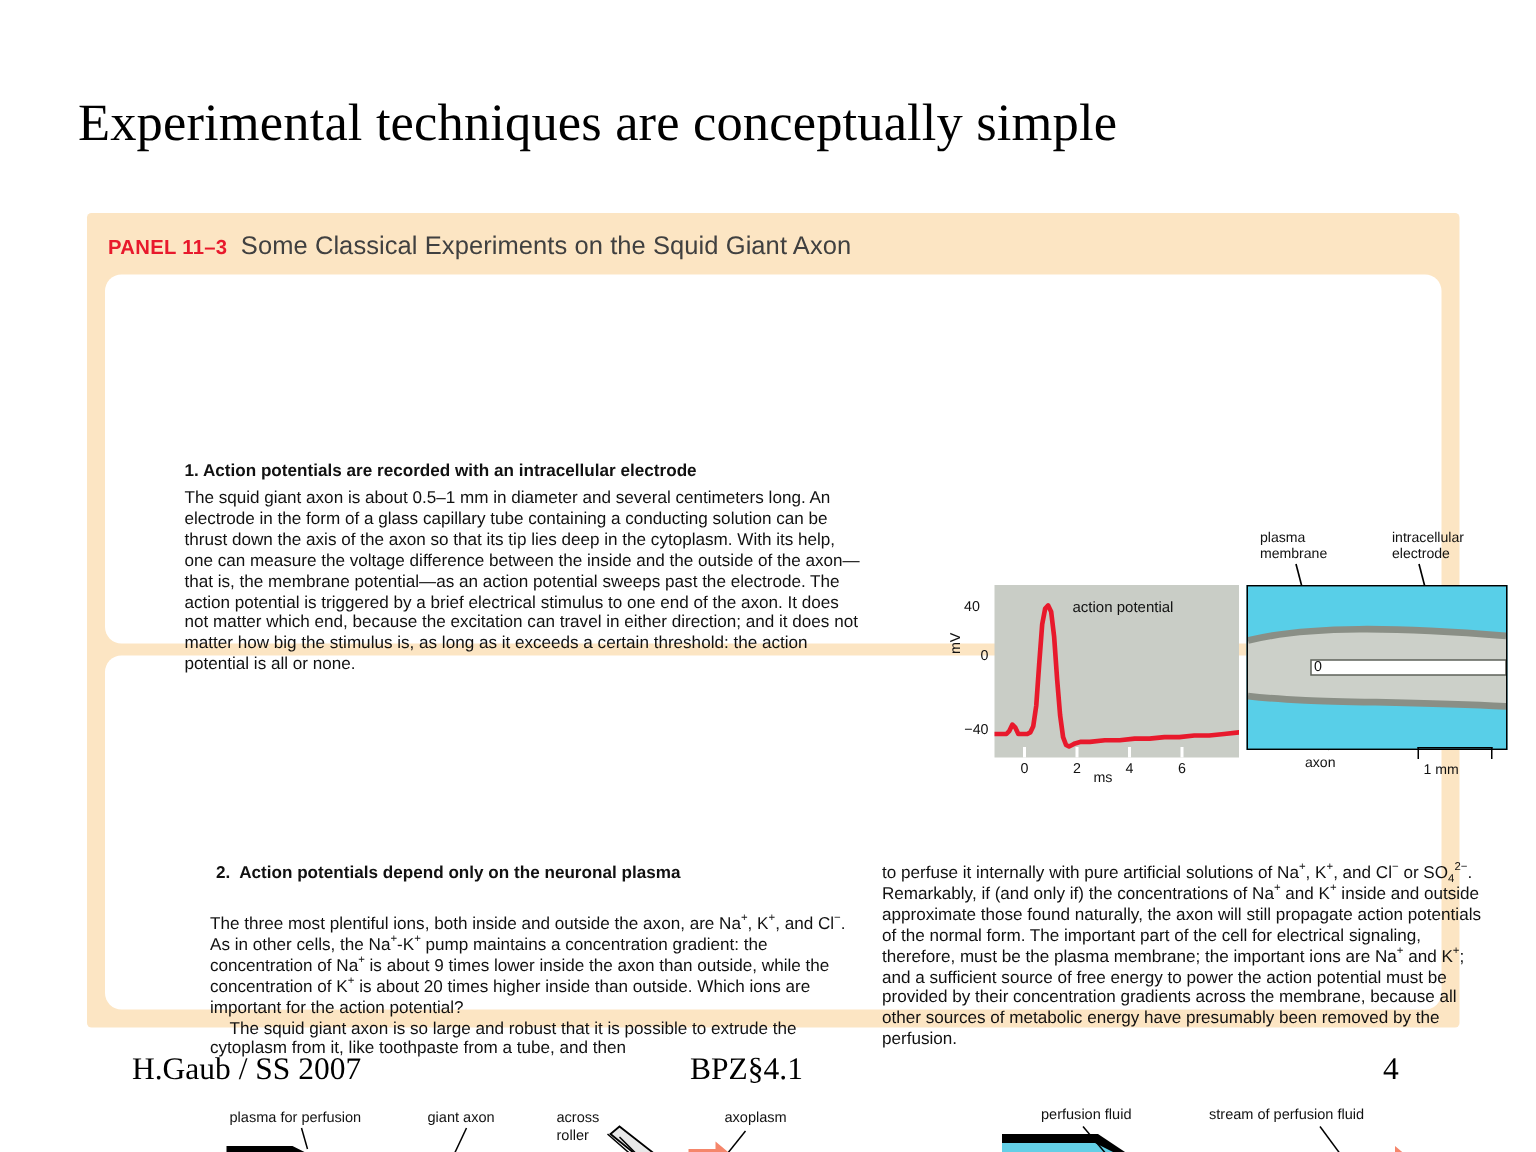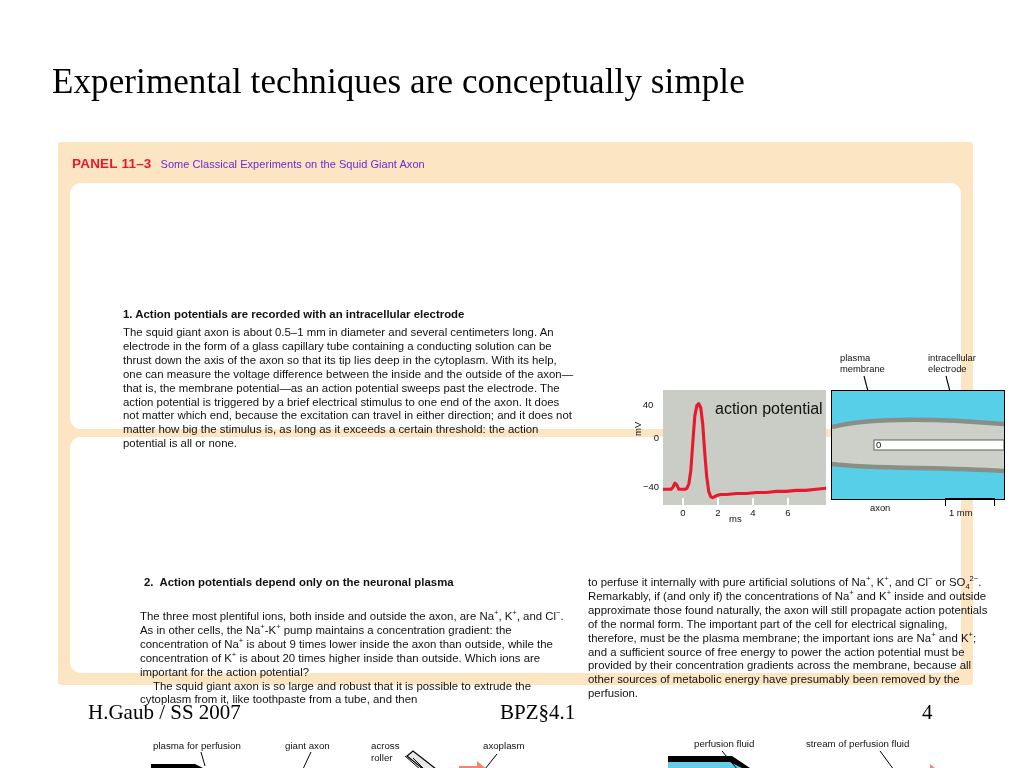--- a/index.html
+++ b/index.html
@@ -19,21 +19,21 @@
   
   .panel{
     position:absolute;left:58px;top:142px;width:915px;height:543px;
     background:#fce5c3;border-radius:3px;
   }
   .panel-head{position:absolute;left:14px;top:12px;white-space:nowrap;}
   .panel-num{
     font-size:13.5px;font-weight:bold;color:#e8192c;letter-spacing:.2px;
   }
   .panel-head-title{
-    font-size:11px;color:#6d28d9;margin-left:9px;letter-spacing:.05px;
+    font-size:17px;color:#404040;margin-left:9px;letter-spacing:.05px;
   }
 
   .card{
     position:absolute;background:#ffffff;border-radius:11px;
   }
   #card1{left:12px;top:41px;width:891px;height:246px;}
   #card2{left:12px;top:295px;width:891px;height:236px;}
 
   
   .sec-head{
@@ -50,21 +50,21 @@
   .gplot{position:absolute;left:30px;top:10px;width:163px;height:115px;background:#c9cdc6;}
   .ylab{
     position:absolute;left:-1px;top:56px;font-size:9.5px;color:#111;
     transform:rotate(-90deg);transform-origin:left top;
   }
   .ytick{position:absolute;font-size:9.5px;color:#111;text-align:right;width:22px;}
   .ytickmark{position:absolute;width:8px;height:2px;background:#fff;}
   .xtick{position:absolute;font-size:9.5px;color:#111;text-align:center;width:14px;}
   .xtickmark{position:absolute;width:2px;height:7px;background:#fff;}
   .xlab{position:absolute;font-size:9.5px;color:#111;}
-  .gannot{position:absolute;font-size:16px;color:#111;white-space:nowrap;}
+  .gannot{position:absolute;font-size:10px;color:#111;white-space:nowrap;}
 
   
   #micro-wrap{position:absolute;left:770px;top:210px;width:180px;height:175px;}
   .mlabel{position:absolute;font-size:9.4px;color:#111;line-height:11px;}
   .mbox{position:absolute;left:3px;top:38px;width:172px;height:108px;border:1px solid #000;overflow:hidden;background:#58cfe8;}
   .scalebar{position:absolute;border-left:1.4px solid #000;border-right:1.4px solid #000;border-top:1.4px solid #000;}
 
   
   #s2head{position:absolute;left:86px;top:434px;width:430px;}
   #s2bodyL{position:absolute;left:82px;top:468px;width:428px;}
@@ -75,21 +75,21 @@
 
   
   #perf-left{position:absolute;left:85px;top:598px;width:425px;height:72px;}
   #perf-right{position:absolute;left:540px;top:596px;width:400px;height:72px;}
   .dlabel{position:absolute;font-size:9.7px;color:#111;white-space:nowrap;}
 
   
   .footer{position:absolute;left:0;top:700px;width:1024px;height:30px;
     font-family:"Liberation Serif",serif;font-size:21px;color:#000;}
   .f-left{position:absolute;left:88px;top:0;}
-  .f-mid{position:absolute;left:500px;top:0;text-align:right;}
+  .f-mid{position:absolute;left:460px;top:0;text-align:right;}
   .f-right{position:absolute;left:922px;top:0;}
 </style>
 </head>
 <body>
 
 <div class="slide">
 
   <div class="slide-title">Experimental techniques are conceptually simple</div>
 
   <div class="panel">

